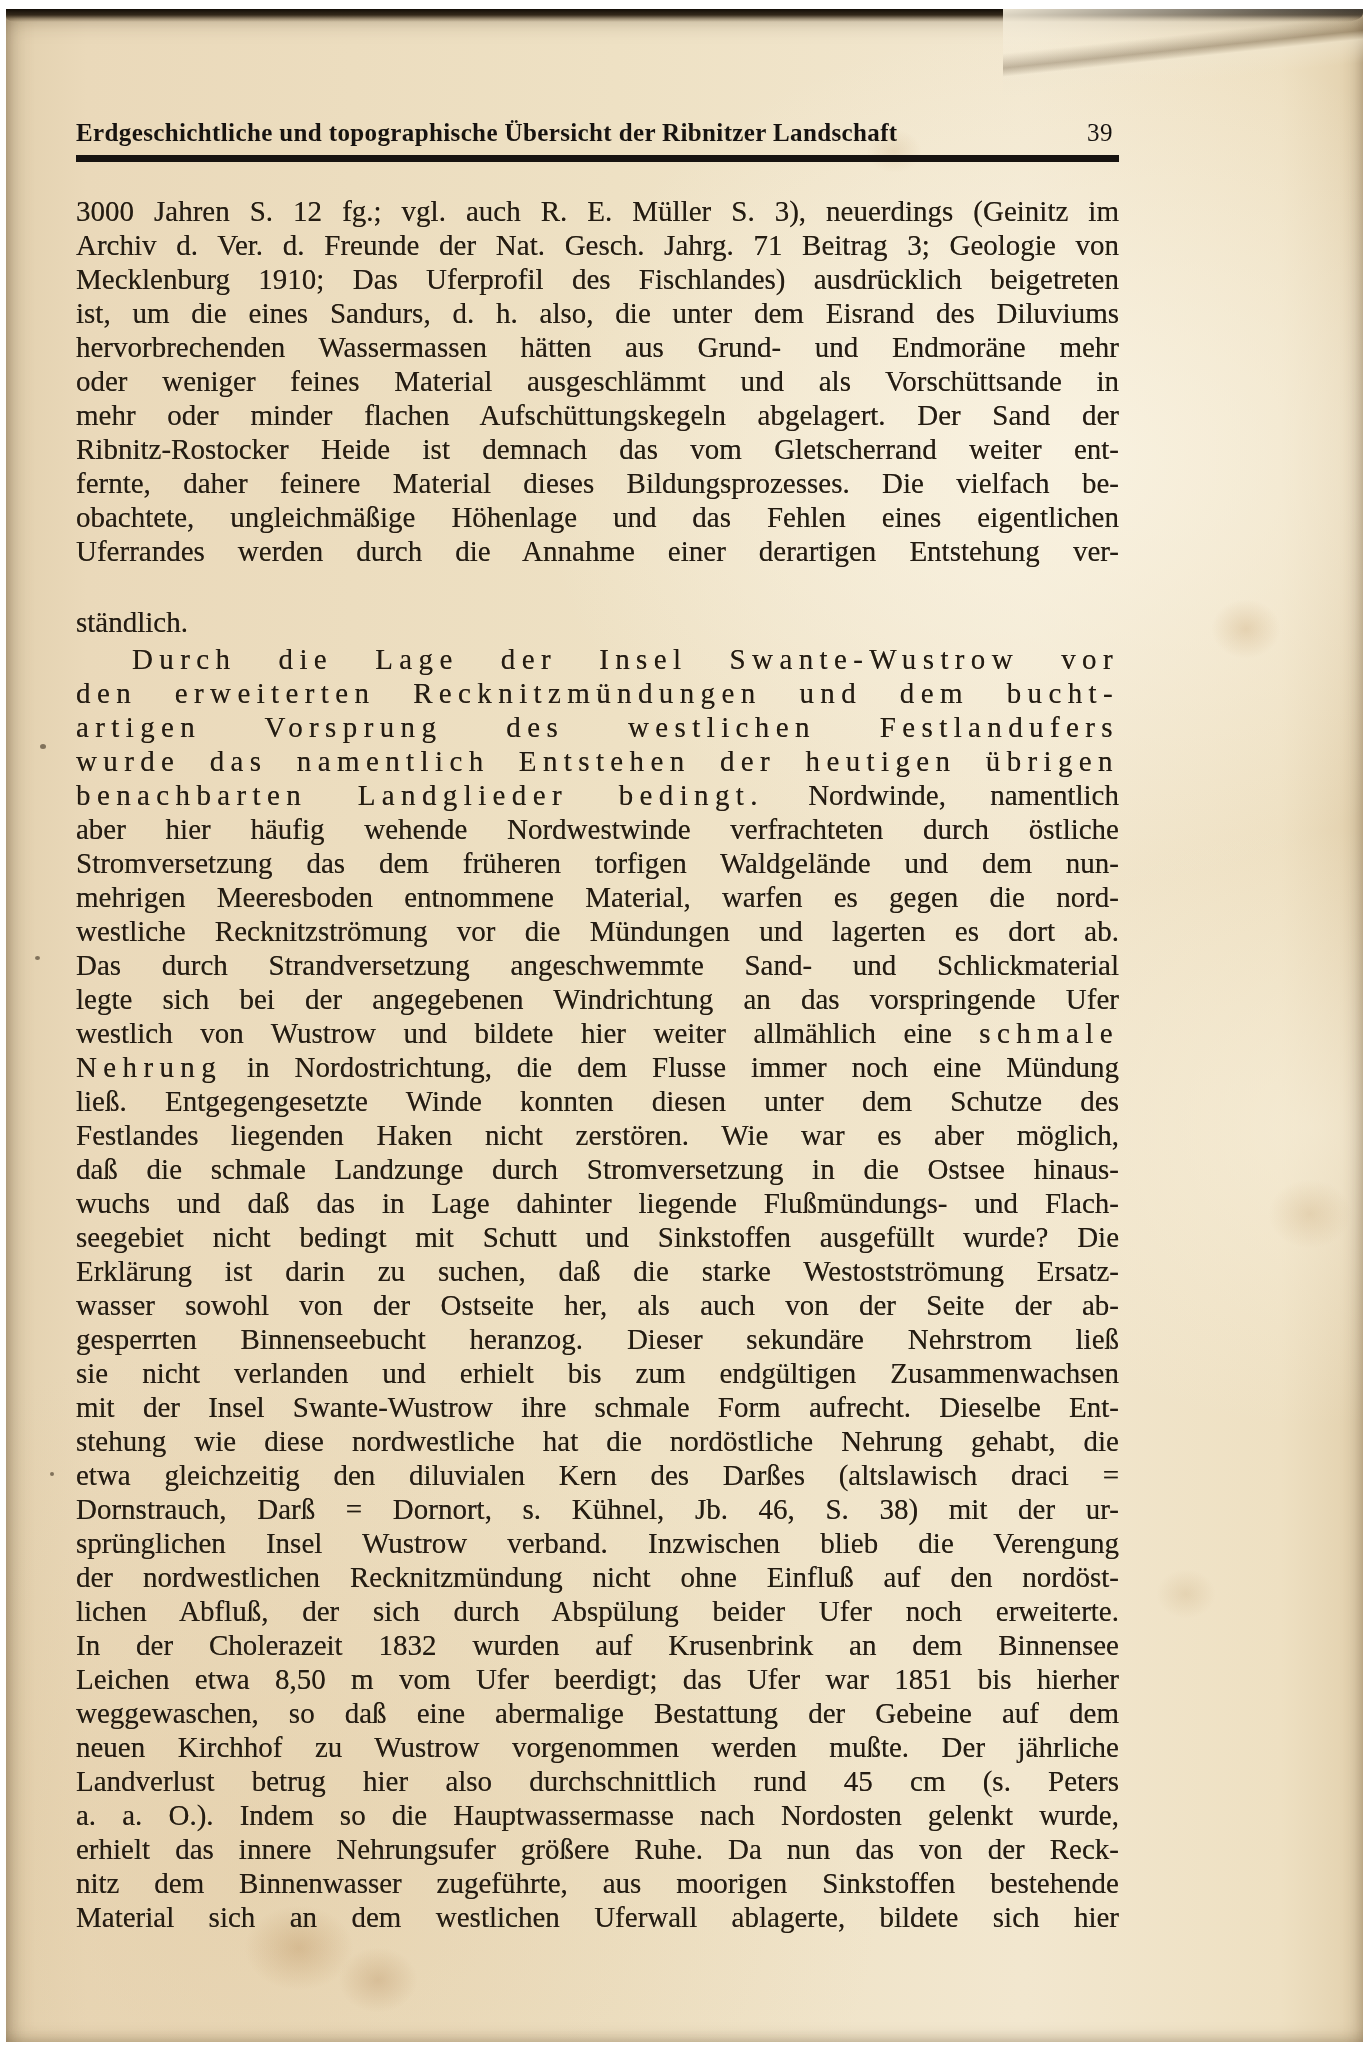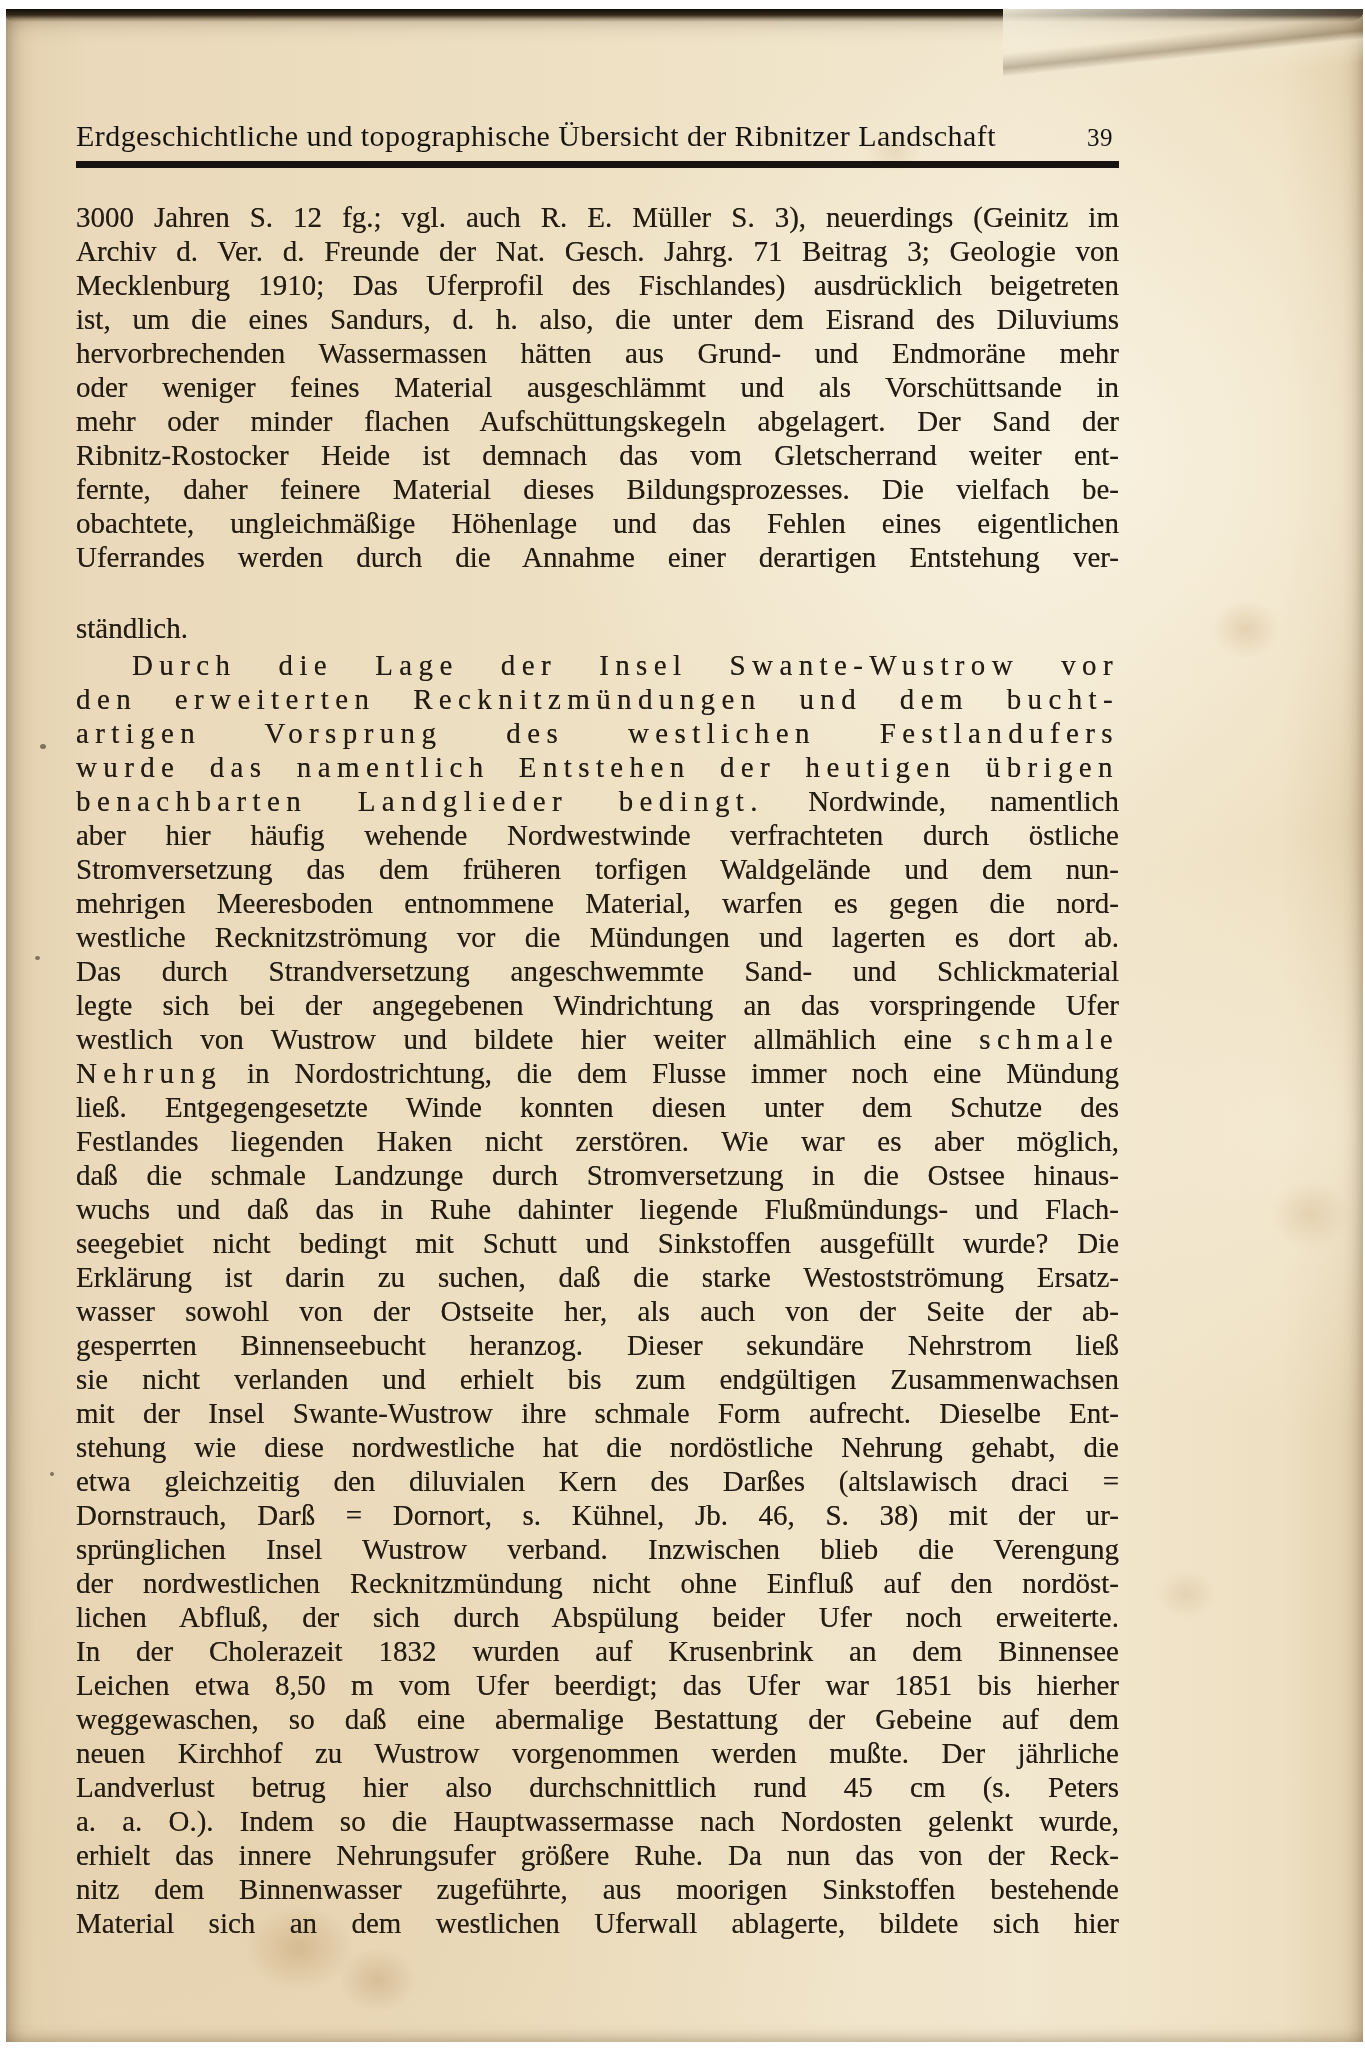--- a/index.html
+++ b/index.html
@@ -50,21 +50,21 @@
         background:radial-gradient(ellipse, rgba(175,135,80,.16), rgba(175,135,80,0) 70%); }
   .speck { position:absolute; border-radius:50%; background:rgba(45,32,18,.55); }
   .k1 { left:34px; top:735px; width:6px; height:5px; }
   .k2 { left:29px; top:947px; width:5px; height:4px; }
   .k3 { left:44px; top:1463px; width:4px; height:4px; }
 
   .content { position:absolute; left:70px; top:0; width:1043px; color:var(--ink); }
 
   .page-header { margin-top:110px; display:flex; justify-content:space-between;
                  align-items:baseline; color:#171310; }
-  .header-title { font-weight:normal; font-size:30px; letter-spacing:.015em; }
+  .header-title { font-weight:bold; font-size:25px; letter-spacing:.015em; }
   .page-number  { font-size:25px; letter-spacing:.02em; padding-right:6px; }
 
   .header-rule { margin-top:8px; height:3px;
                  border-top:5px solid var(--rule); border-bottom:2px solid var(--rule); }
 
   .body-text { margin-top:32px; font-size:29px; line-height:34px;
                text-shadow:0 0 .5px rgba(36,28,18,.65); }
   .para + .para { margin-top:3px; }
   .line { text-align:justify; text-align-last:justify; white-space:nowrap; }
   .line.short { text-align-last:left;margin-top:37px; }
@@ -120,21 +120,21 @@
           <div class="line"><span>Stromversetzung das dem früheren torfigen Waldgelände und dem nun-</span></div>
           <div class="line"><span>mehrigen Meeresboden entnommene Material, warfen es gegen die nord-</span></div>
           <div class="line"><span>westliche Recknitzströmung vor die Mündungen und lagerten es dort ab.</span></div>
           <div class="line"><span>Das durch Strandversetzung angeschwemmte Sand- und Schlickmaterial</span></div>
           <div class="line"><span>legte sich bei der angegebenen Windrichtung an das vorspringende Ufer</span></div>
           <div class="line"><span>westlich von Wustrow und bildete hier weiter allmählich eine </span><span class="sp">schmale</span></div>
           <div class="line"><span class="sp">Nehrung</span><span> in Nordostrichtung, die dem Flusse immer noch eine Mündung</span></div>
           <div class="line"><span>ließ. Entgegengesetzte Winde konnten diesen unter dem Schutze des</span></div>
           <div class="line"><span>Festlandes liegenden Haken nicht zerstören. Wie war es aber möglich,</span></div>
           <div class="line"><span>daß die schmale Landzunge durch Stromversetzung in die Ostsee hinaus-</span></div>
-          <div class="line"><span>wuchs und daß das in Ruhe dahinter liegende Flußmündungs- und Flach-</span></div>
+          <div class="line"><span>wuchs und daß das in Lage dahinter liegende Flußmündungs- und Flach-</span></div>
           <div class="line"><span>seegebiet nicht bedingt mit Schutt und Sinkstoffen ausgefüllt wurde? Die</span></div>
           <div class="line"><span>Erklärung ist darin zu suchen, daß die starke Westostströmung Ersatz-</span></div>
           <div class="line"><span>wasser sowohl von der Ostseite her, als auch von der Seite der ab-</span></div>
           <div class="line"><span>gesperrten Binnenseebucht heranzog. Dieser sekundäre Nehrstrom ließ</span></div>
           <div class="line"><span>sie nicht verlanden und erhielt bis zum endgültigen Zusammenwachsen</span></div>
           <div class="line"><span>mit der Insel Swante-Wustrow ihre schmale Form aufrecht. Dieselbe Ent-</span></div>
           <div class="line"><span>stehung wie diese nordwestliche hat die nordöstliche Nehrung gehabt, die</span></div>
           <div class="line"><span>etwa gleichzeitig den diluvialen Kern des Darßes (altslawisch draci =</span></div>
           <div class="line"><span>Dornstrauch, Darß = Dornort, s. Kühnel, Jb. 46, S. 38) mit der ur-</span></div>
           <div class="line"><span>sprünglichen Insel Wustrow verband. Inzwischen blieb die Verengung</span></div>

